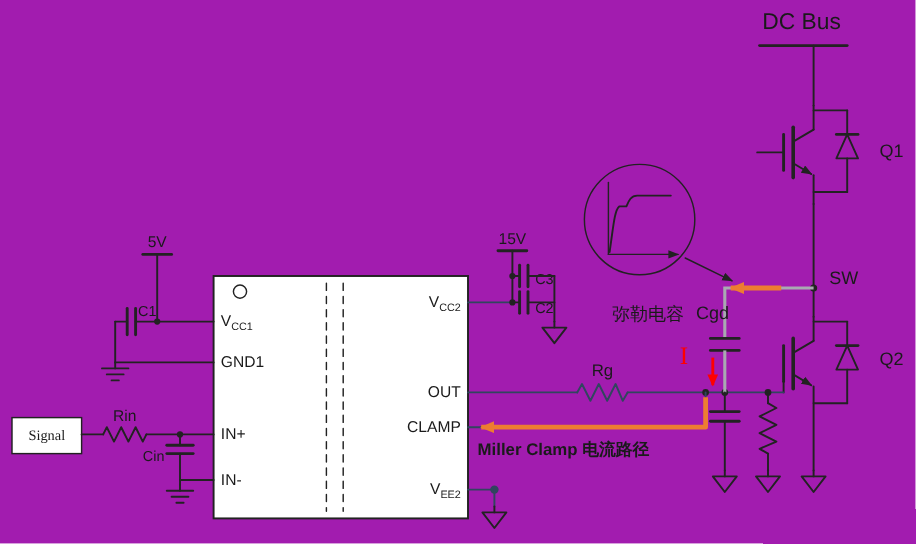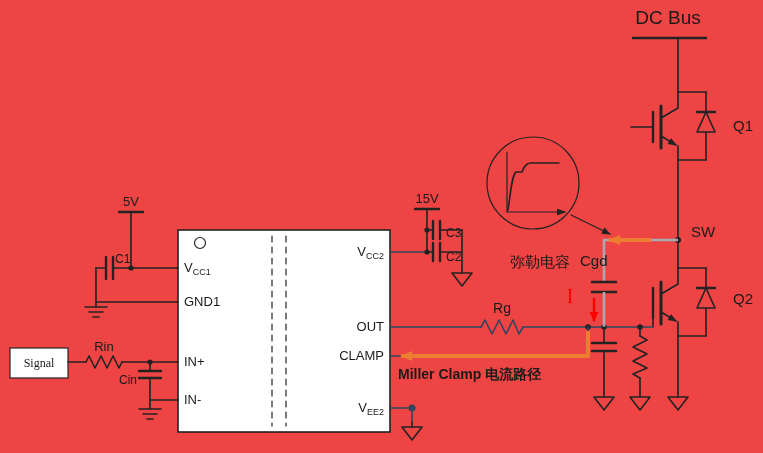--- a/index.html
+++ b/index.html
@@ -1,16 +1,16 @@
 <!DOCTYPE html>
 <html style="--wire: #222222; --navy: #31455f; --gray-wire: #a9a9b2; --accent-orange: #ED7D31; --accent-red: #ff0000;"><head>
 <meta charset="utf-8">
 <style>
   html,body{margin:0;padding:0;background:#ffffff;}
-  #stage{position:relative;width:763px;height:453px;background:#ef4444;overflow:hidden;
+  #stage{position:relative;width:763px;height:453px;background:#a21caf;overflow:hidden;
          font-family:"Liberation Sans",sans-serif;}
   svg{display:block;}
   text{font-family:"Liberation Sans",sans-serif;fill:#1a1a1a;}
   .t13{font-size:13px;} .t12{font-size:12px;} .t14{font-size:14px;} .t15{font-size:15px;}
   .t19{font-size:19px;}
   .sub{font-size:9px;}
   .serif{font-family:"Liberation Serif","DejaVu Serif",serif;}
   .bold{font-weight:600;}
   .wire{stroke:var(--wire,#222);stroke-width:1.6;fill:none;stroke-linecap:round;stroke-linejoin:round;}
   .navy{stroke:var(--navy,#31455f);}

